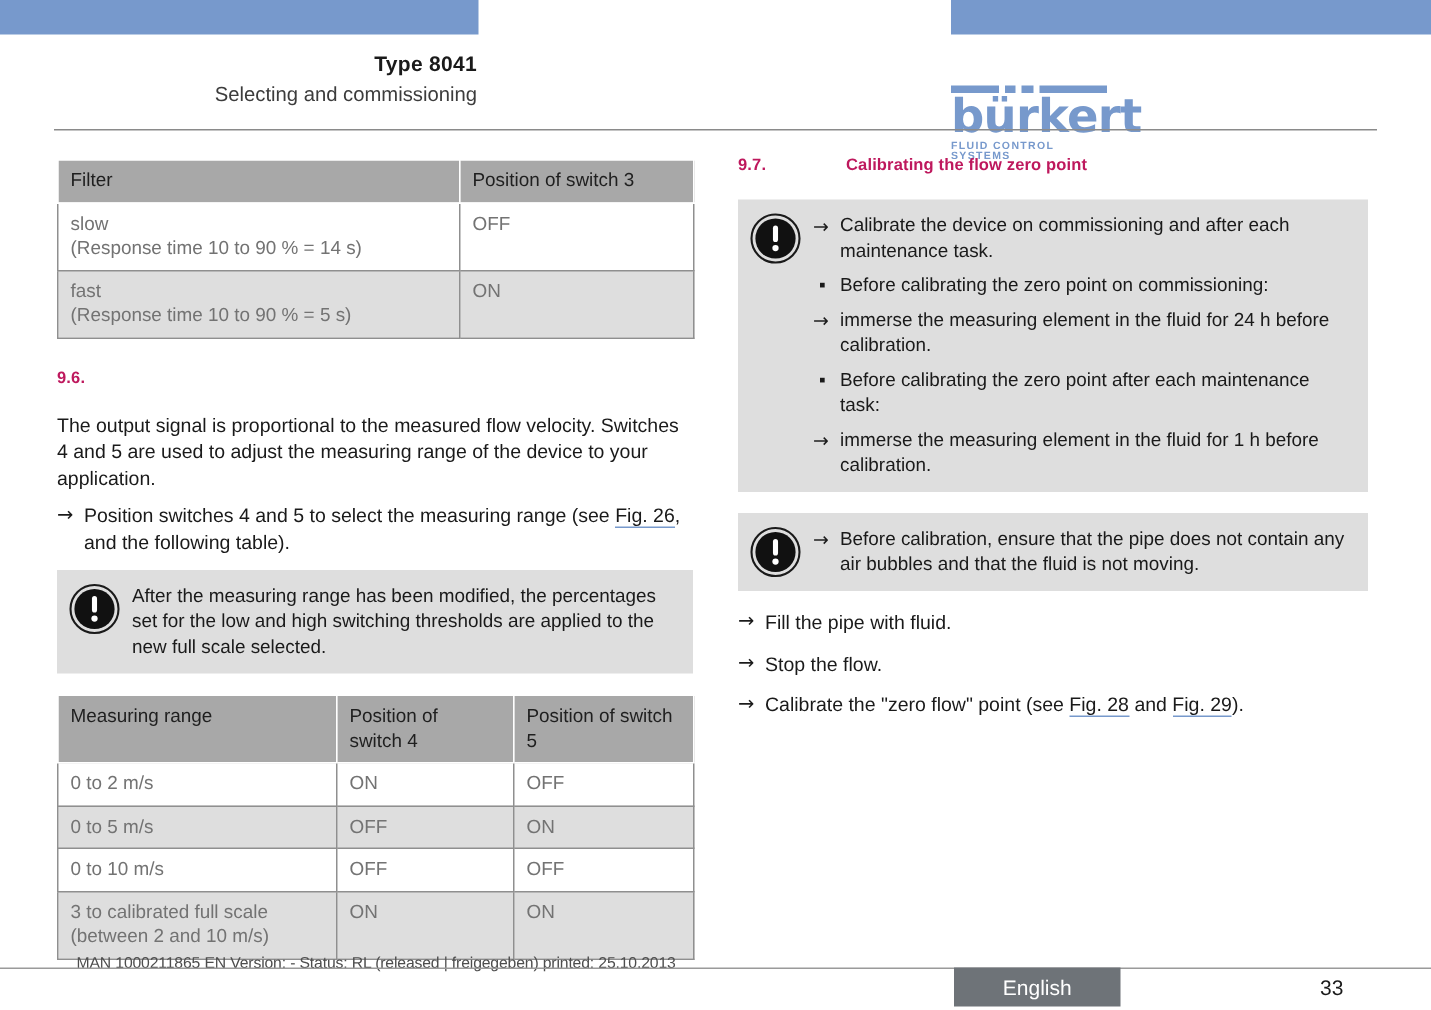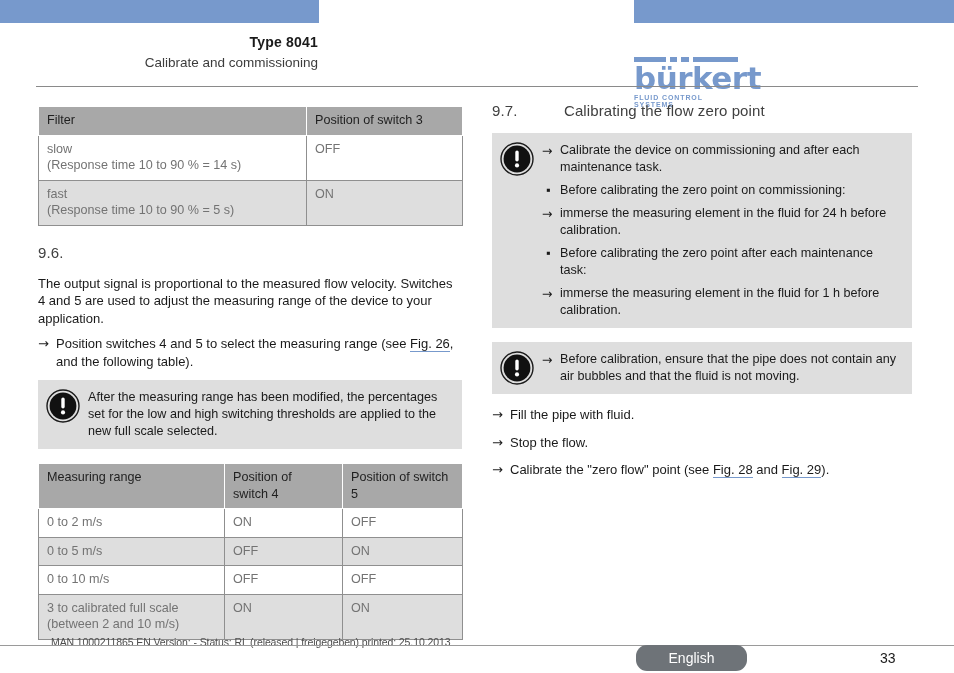--- a/index.html
+++ b/index.html
@@ -129,23 +129,23 @@
     background: #a8a8a8;
     border-color: #ffffff;
     color: #1f1f1f;
   }
   table.dtable tbody tr.rw td { background: #ffffff; }
   table.dtable tbody tr.rg td { background: #dedede; margin-left: 16px; }
 
   
   .h2 {
     display: flex;
-    font-size: 15px;
-    font-weight: normal;
-    color: #404040;
+    font-size: 11px;
+    font-weight: bold;
+    color: #be185d;
     line-height: 21px;
     letter-spacing: .1px;
   }
   .h2 .num { width: 72px; flex: none; }
   .h2 .txt { flex: 1; }
 
   
   .p {
     font-size: 13px;
     line-height: 17.5px;
@@ -218,21 +218,20 @@
   .footer-lang {
     position: absolute;
     left: 636px; top: 645px;
     width: 111px; height: 26px;
     background: #6e7378;
     color: #ffffff;
     font-size: 14px;
     display: flex;
     align-items: center;
     justify-content: center;
-    border-radius: 11px;
   }
   .footer-page {
     position: absolute;
     left: 880px; top: 645px;
     width: 40px; height: 26px;
     font-size: 14px;
     color: #1a1a1a;
     display: flex;
     align-items: center;
     justify-content: flex-start;
@@ -247,21 +246,21 @@
 </style>
 </head>
 <body>
 
 <div class="topbar-left"></div>
 <div class="topbar-right"></div>
 
 <div class="header">
   <div class="header-titles">
     <div class="doc-type">Type 8041</div>
-    <div class="doc-subtitle">Calibrate and commissioning</div>
+    <div class="doc-subtitle">Selecting and commissioning</div>
   </div>
 
   <div class="logo">
     <div class="logo-bar">
       <span class="s1"></span>
         <span class="s2"></span>
         <span class="s3"></span>
         <span class="s4"></span>
     </div>
     <div class="logo-word">bürkert</div>

